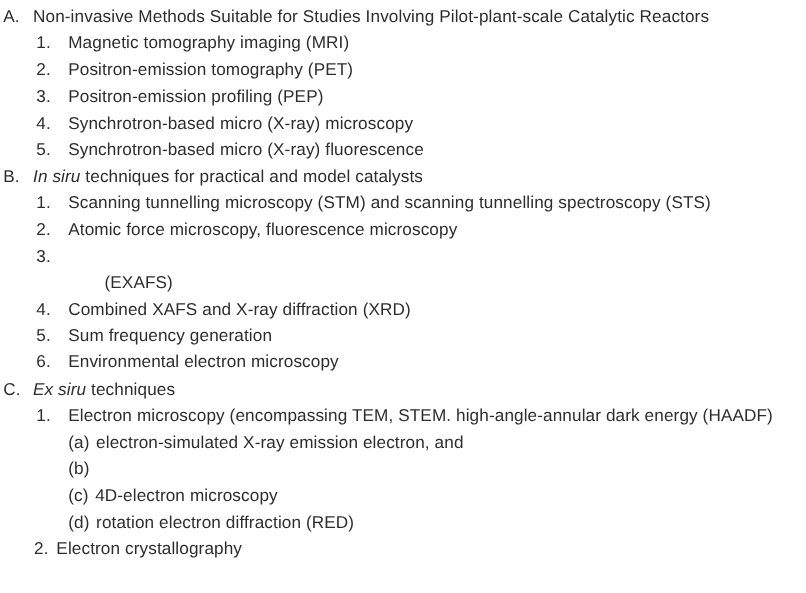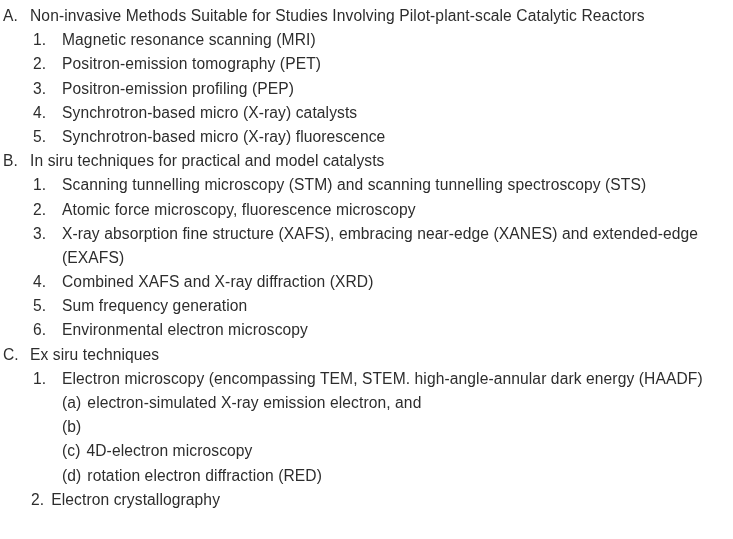--- a/index.html
+++ b/index.html
@@ -19,72 +19,71 @@
     display: flex;
     align-items: baseline;
     height: 24.2px;
     line-height: 24.2px;
     white-space: nowrap;
   }
   .heading { padding-left: 3px; }
   .heading .label { flex: 0 0 27px; }
   .item { padding-left: 33px; }
   .item .marker { flex: 0 0 29px; }
-  .cont { padding-left: 62px; }
+  .cont { padding-left: 62px; margin-left: 33px; }
   .sub { padding-left: 62px; }
   .sub .marker { margin-right: 6px; }
   .compact { padding-left: 31px; }
   .compact .marker { margin-right: 7px; }
-  .it { }
+  .it { font-style: italic; }
 </style>
 </head>
 <body>
 
 <div class="doc">
 
   <div class="line heading">
     <span class="label">A.</span>
     <span>Non-invasive Methods Suitable for Studies Involving Pilot-plant-scale Catalytic Reactors</span>
   </div>
   <div class="line item">
     <span class="marker">1.</span>
-    <span>Magnetic resonance scanning (MRI)</span>
+    <span>Magnetic tomography imaging (MRI)</span>
   </div>
   <div class="line item">
     <span class="marker">2.</span>
     <span>Positron-emission tomography (PET)</span>
   </div>
   <div class="line item">
     <span class="marker">3.</span>
     <span>Positron-emission profiling (PEP)</span>
   </div>
   <div class="line item">
     <span class="marker">4.</span>
-    <span>Synchrotron-based micro (X-ray) catalysts</span>
+    <span>Synchrotron-based micro (X-ray) microscopy</span>
   </div>
   <div class="line item">
     <span class="marker">5.</span>
     <span>Synchrotron-based micro (X-ray) fluorescence</span>
   </div>
 
   <div class="line heading">
     <span class="label">B.</span>
     <span><span class="it">In siru</span><span> techniques for practical and model catalysts</span></span>
   </div>
   <div class="line item">
     <span class="marker">1.</span>
     <span>Scanning tunnelling microscopy (STM) and scanning tunnelling spectroscopy (STS)</span>
   </div>
   <div class="line item">
     <span class="marker">2.</span>
     <span>Atomic force microscopy, fluorescence microscopy</span>
   </div>
   <div class="line item">
     <span class="marker">3.</span>
-    <span>X-ray absorption fine structure (XAFS), embracing near-edge (XANES) and extended-edge</span>
   </div>
   <div class="line cont">
     <span>(EXAFS)</span>
   </div>
   <div class="line item">
     <span class="marker">4.</span>
     <span>Combined XAFS and X-ray diffraction (XRD)</span>
   </div>
   <div class="line item">
     <span class="marker">5.</span>

